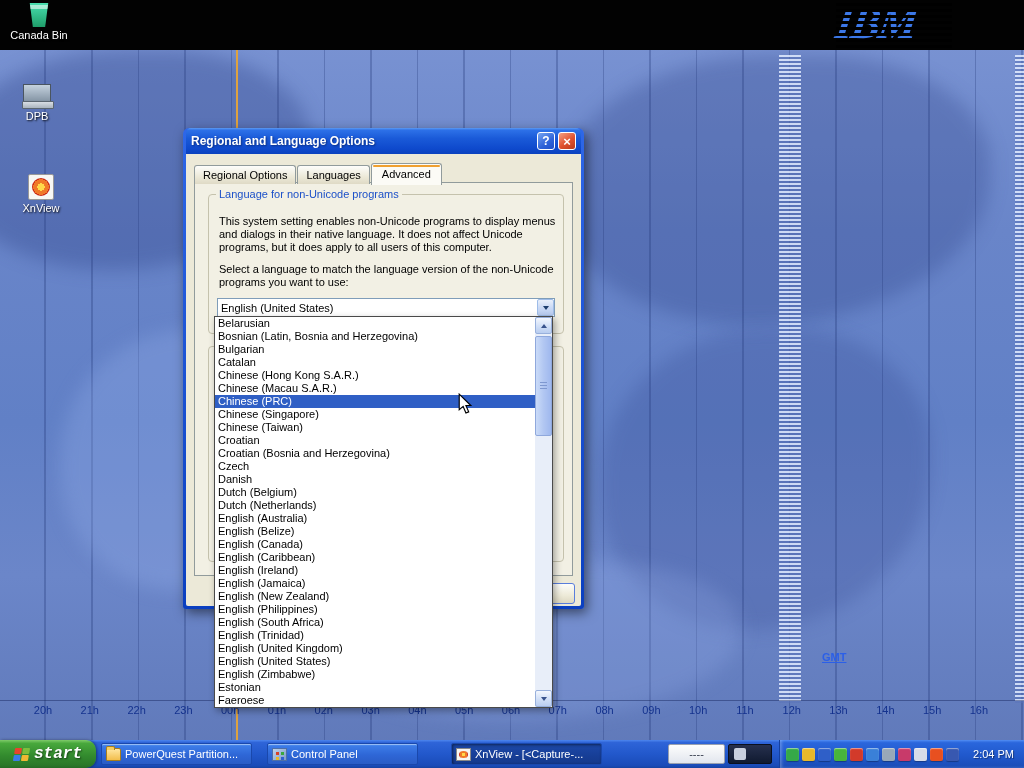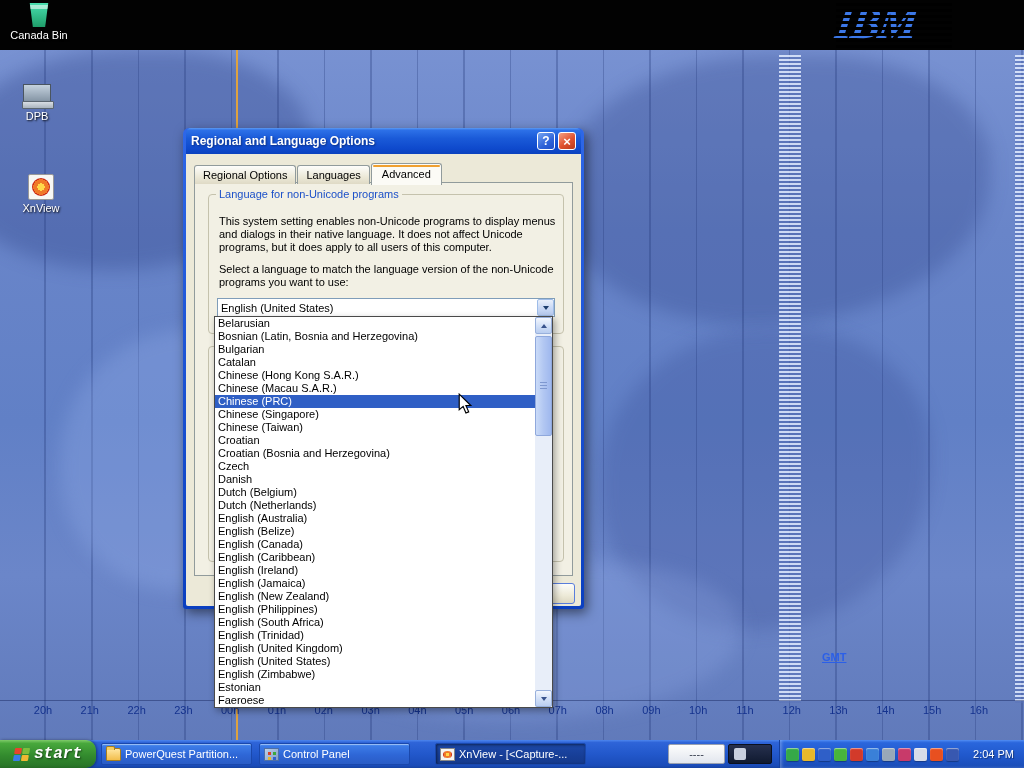--- a/index.html
+++ b/index.html
@@ -109,21 +109,21 @@
   .taskbar { position:absolute; left:0; top:740px; width:1024px; height:28px; z-index:50;
     background:linear-gradient(180deg,#4E86EE 0%,#2E64D8 9%,#2258CB 50%,#1A4BB8 92%,#16429F 100%); }
   .startbtn { position:absolute; left:0; top:0; width:96px; height:28px; border-radius:0 10px 10px 0;
     background:linear-gradient(180deg,#7FCB6A 0%,#48A83C 12%,#338B2E 55%,#2A7828 90%,#256B24 100%);
     display:flex; align-items:center; justify-content:center; gap:5px; box-shadow:1px 0 3px rgba(0,0,0,.4);
     color:#fff; font-size:16px; font-weight:bold; font-style:italic; text-shadow:1px 1px 2px rgba(0,0,0,.55);font-family:Liberation Mono, monospace; }
   .flag { display:grid; grid-template-columns:7px 7px; grid-template-rows:6px 6px; gap:1px; transform:skewX(-10deg); }
   .flag i { display:block; border-radius:1px; }
   .f1{background:#E8432C;} .f2{background:#7DBF3C;} .f3{background:#3A7DE8;} .f4{background:#F0B832;}
   .taskbtns { position:absolute; left:101px; top:3px; display:flex; }
-  .taskbtn { width:151px; height:22px; margin-right:7px; border-radius:2px; border:1px solid #1A48AC;
+  .taskbtn { width:151px; height:22px; margin-right:15px; border-radius:2px; border:1px solid #1A48AC;
     background:linear-gradient(180deg,#66A0F4 0%,#3C7CE8 10%,#2E66D6 55%,#2A5CC6 100%);
     display:flex; align-items:center; padding:0 4px; gap:4px; color:#fff; font-size:11px;
     box-shadow:inset 0 1px 0 rgba(255,255,255,.35); }
   .taskbtn.selected { background:linear-gradient(180deg,#1C48A8,#173E96 60%,#153A8C);
     box-shadow:inset 1px 1px 3px rgba(0,0,0,.5); }
   .taskbtns > :nth-child(3) { margin-left:18px; }
   .tb-label { white-space:nowrap; overflow:hidden; text-overflow:ellipsis; }
   .tb-icon { width:15px; height:13px; flex:0 0 auto; position:relative; }
   .tb-icon[data-name="folder-icon"] { background:linear-gradient(180deg,#FFE6A0,#F2BE4C); border:1px solid #A87E1C; border-radius:1px 2px 1px 1px; }
   .tb-icon[data-name="folder-icon"]::before { content:""; position:absolute; left:-1px; top:-3px; width:7px; height:3px;

